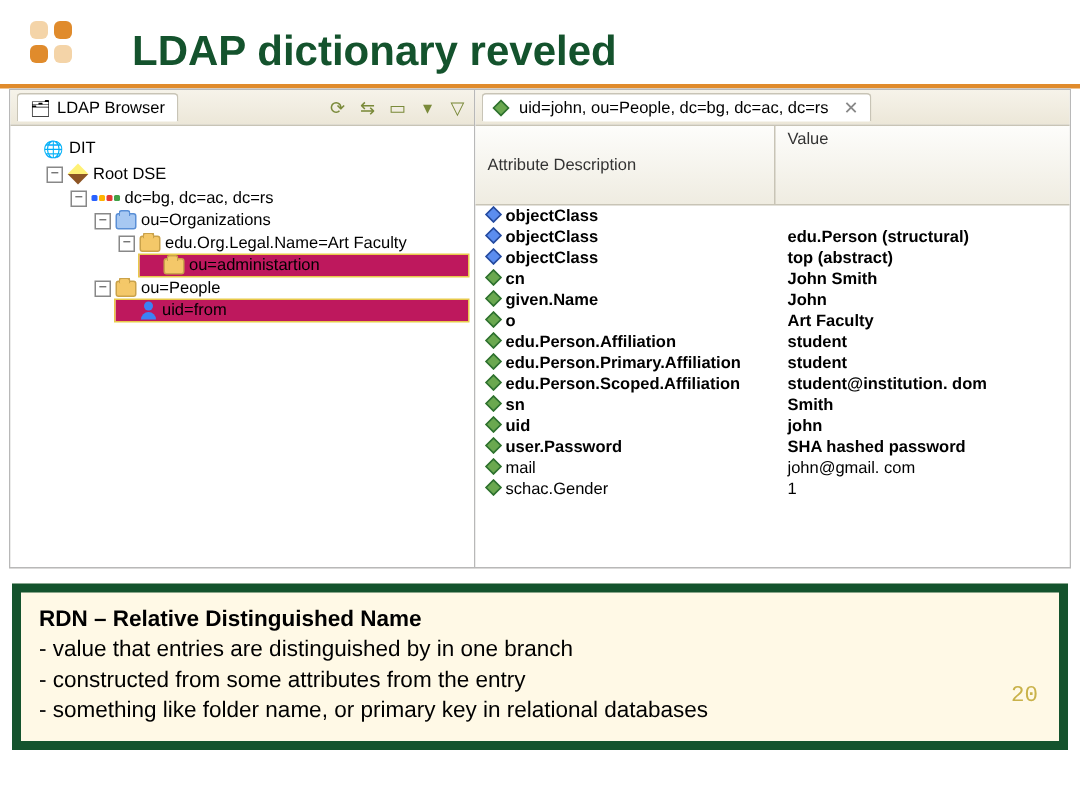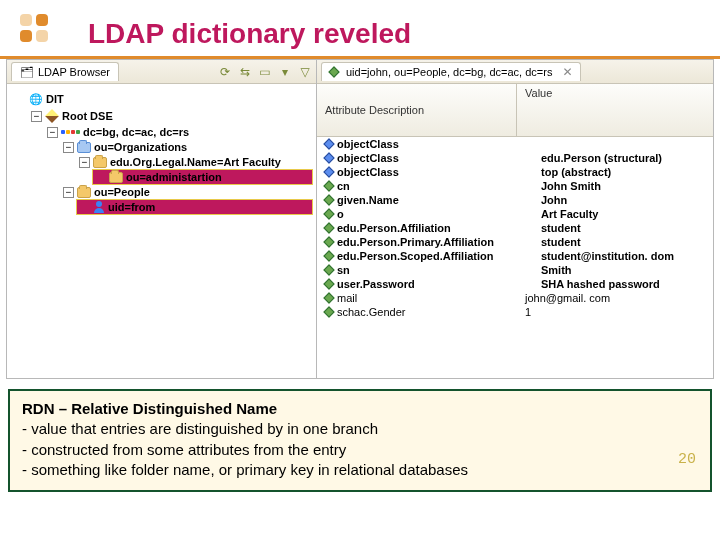--- a/index.html
+++ b/index.html
@@ -14,21 +14,21 @@
     position: relative;
   }
   .slide-header {
     padding: 18px 0 6px 88px;
     border-bottom: 3px solid #e08b2c;
   }
   .slide-header h1 {
     margin: 0;
     font-size: 28px;
     font-weight: bold;
-    color: #be185d;
+    color: #14532d;
     font-family: Verdana, sans-serif;
   }
   .logo {
     position: absolute;
     left: 20px; top: 14px;
     width: 46px; height: 34px;
   }
   .logo-row { display:flex; gap:4px; margin-bottom:4px;}
   .logo-cell { width:12px;height:12px;border-radius:4px;background:#e08b2c;}
   .logo-cell.light{ background:#f4d4a8;}
@@ -74,21 +74,21 @@
   }
   .tool-icons { margin-left:auto; display:flex; gap:6px; align-items:center;}
   .tool-ic { width:14px;height:14px; display:inline-flex;align-items:center;justify-content:center;color:#7a8a3a;font-size:12px;}
   .tree {
     flex:1;
     overflow:auto;
     padding:6px 4px;
     font-size:11px;
     color:#000;
   }
-  .tree ul { list-style:none; margin:0; padding-left:16px;font-weight:bold;}
+  .tree ul { list-style:none; margin:0; padding-left:16px;}
   .tree > ul { padding-left:2px;}
   .tree li { margin:1px 0; white-space:nowrap;}
   .row { display:flex; align-items:center; gap:3px; padding:1px 2px;}
   .exp {
     width:11px;height:11px;
     border:1px solid #888;
     display:inline-flex;align-items:center;justify-content:center;
     font-size:9px;line-height:1;background:#fff;color:#555;
     font-family: monospace;
   }
@@ -119,28 +119,28 @@
     border-bottom:1px solid #c8c4b6;
     font-size:11px;
     color:#333;
   }
   .cols .c1{flex:0 0 200px;padding:20px 8px;border-right:1px solid #c8c4b6;}
   .cols .c2{flex:1;padding:3px 8px;}
   .attrs{flex:1;overflow:auto;font-size:11px;}
   .arow{display:flex;padding:1px 8px;}
   .arow .c1{flex:0 0 200px;}
   .arow .c2{flex:1;}
-  .bold{font-weight:bold;gap:16px;}
+  .bold{font-weight:bold;}
   .entry-ic{width:8px;height:8px;background:#6aa84f;border:1px solid #2e7031;transform:rotate(45deg);margin-right:4px;display:inline-block;}
   .entry-ic.blue{background:#5b8def;border-color:#274b9b;}
   .close-x{font-family:sans-serif;color:#888;font-size:12px;margin-left:6px;}
   .footer-box{
     margin:10px 8px 0 8px;
     background:#fff9e6;
-    border:2px solid #14532d;
+    border:6px solid #14532d;
     padding:8px 12px 10px 12px;
     font-size:15px;
     line-height:1.35;
     font-family: Verdana, sans-serif;
     position:relative;
   }
   .footer-box .t{font-weight:bold;}
   .pagenum{
     position:absolute;
     right:14px;
@@ -311,20 +311,24 @@
         </div>
         <div class="arow bold">
           <div class="c1"><span class="entry-ic"></span>edu.Person.Scoped.Affiliation</div>
           <div class="c2">student@institution. dom</div>
         </div>
         <div class="arow bold">
           <div class="c1"><span class="entry-ic"></span>sn</div>
           <div class="c2">Smith</div>
         </div>
         <div class="arow bold">
+          <div class="c1"><span class="entry-ic"></span>uid</div>
+          <div class="c2">john</div>
+        </div>
+        <div class="arow bold">
           <div class="c1"><span class="entry-ic"></span>user.Password</div>
           <div class="c2">SHA hashed password</div>
         </div>
         <div class="arow">
           <div class="c1"><span class="entry-ic"></span>mail</div>
           <div class="c2">john@gmail. com</div>
         </div>
         <div class="arow">
           <div class="c1"><span class="entry-ic"></span>schac.Gender</div>
           <div class="c2">1</div>

